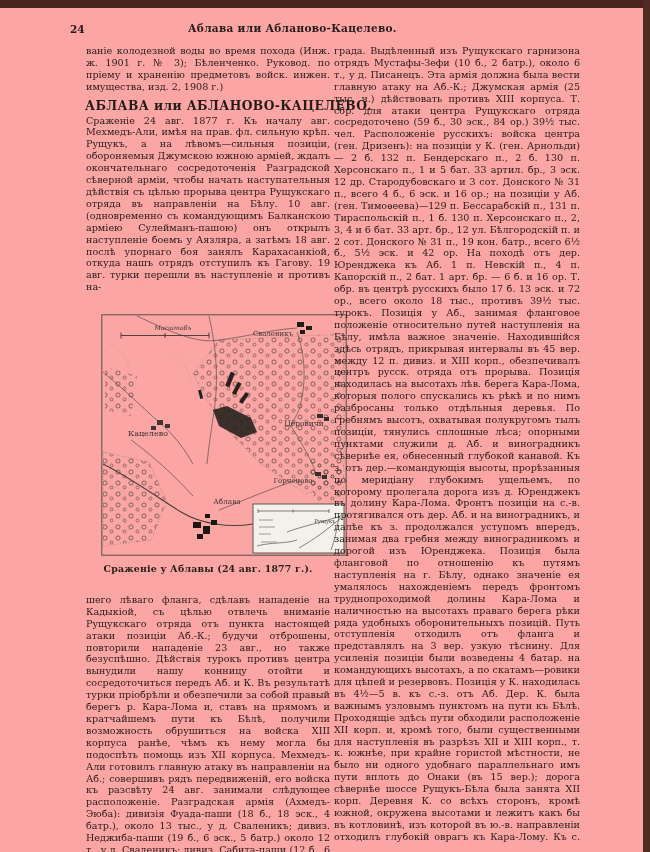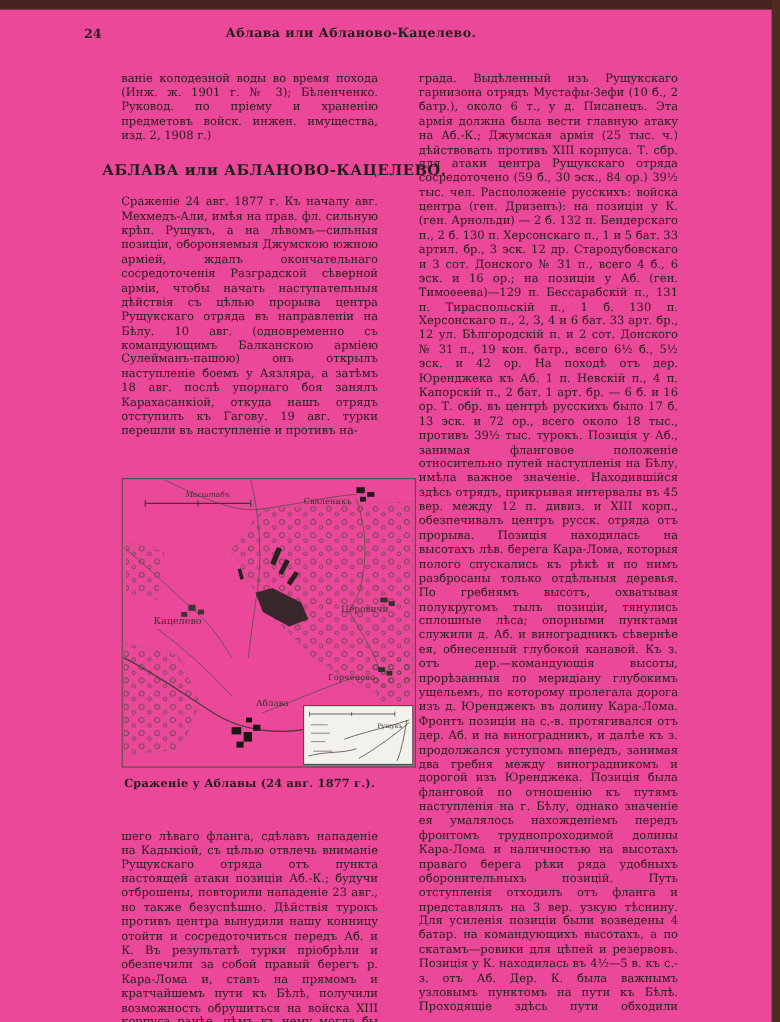--- a/index.html
+++ b/index.html
@@ -1,26 +1,26 @@
 <!DOCTYPE html>
 <html><head>
 <meta charset="utf-8">
 <style>
   html,body{margin:0;padding:0;background:#d8d6d0;}
-  .page{position:relative;width:650px;height:852px;background:#ec4899;overflow:hidden;
+  .page{position:relative;width:650px;height:852px;background:#fca5a5;overflow:hidden;
         font-family:"DejaVu Serif",serif;color:#211e1a;}
   .edge-top{position:absolute;top:0;left:0;width:650px;height:8px;background:#46241f;}
   .edge-right{position:absolute;top:0;right:0;width:7px;height:852px;background:#522a24;}
   .pagenum{position:absolute;left:70px;top:23px;font-size:10.5px;font-weight:bold;}
   .running-title{position:absolute;left:188px;top:22px;font-size:10.5px;font-weight:bold;
         letter-spacing:.3px;white-space:nowrap;}
   .col{position:absolute;top:44px;font-size:9.6px;line-height:11.9px;text-align:justify;}
   .col-left{left:85px;width:246px;}
   .col-right{left:333px;width:248px;height:800px;overflow:hidden;}
-  .col p{margin:16px;}
+  .col p{margin:1px;}
   .article-heading{font-size:12.3px;font-weight:bold;text-align:center;margin:7px 0 3px;
         letter-spacing:.4px;white-space:nowrap;}
   figure{margin:5px 0 3px;padding:16px;}
   figcaption{text-align:center;font-size:9.4px;margin-top:4px;letter-spacing:.2px;font-weight:bold;}
   .maplabel{fill:#38342f;font-family:"DejaVu Serif",serif;}
   .road{fill:none;stroke:#57524a;stroke-width:.7;}
   .river{fill:none;stroke:#45413a;stroke-width:1.1;}
   .contour{fill:none;stroke:#9a948a;stroke-width:.7;stroke-dasharray:1,2.4;}
   .forest-edge{fill:none;stroke:#6a655c;stroke-width:.6;stroke-dasharray:.8,2;}
 </style>

